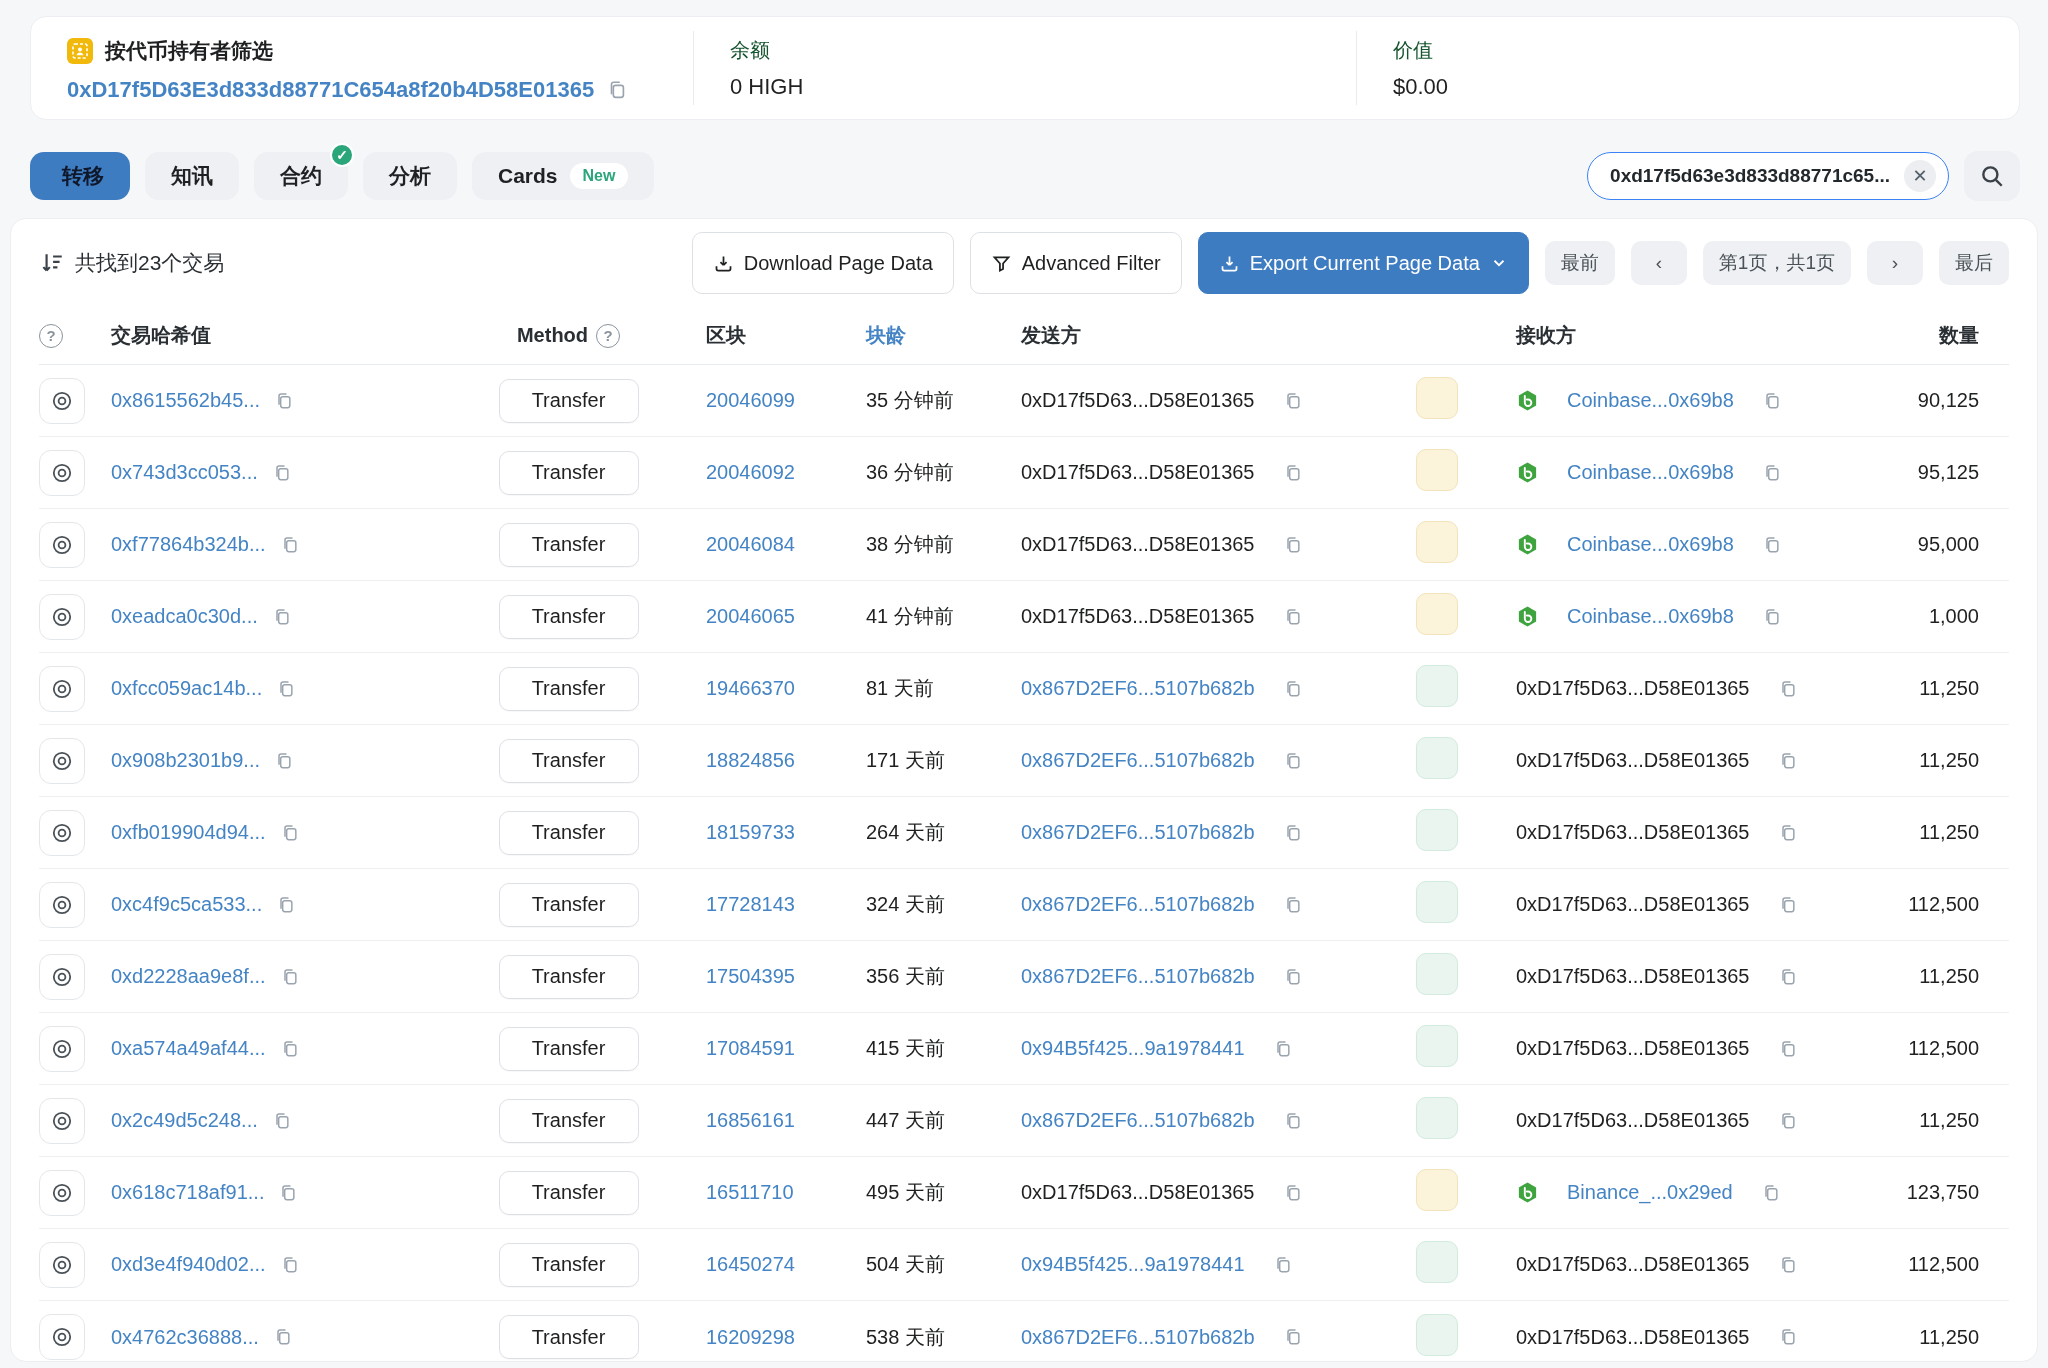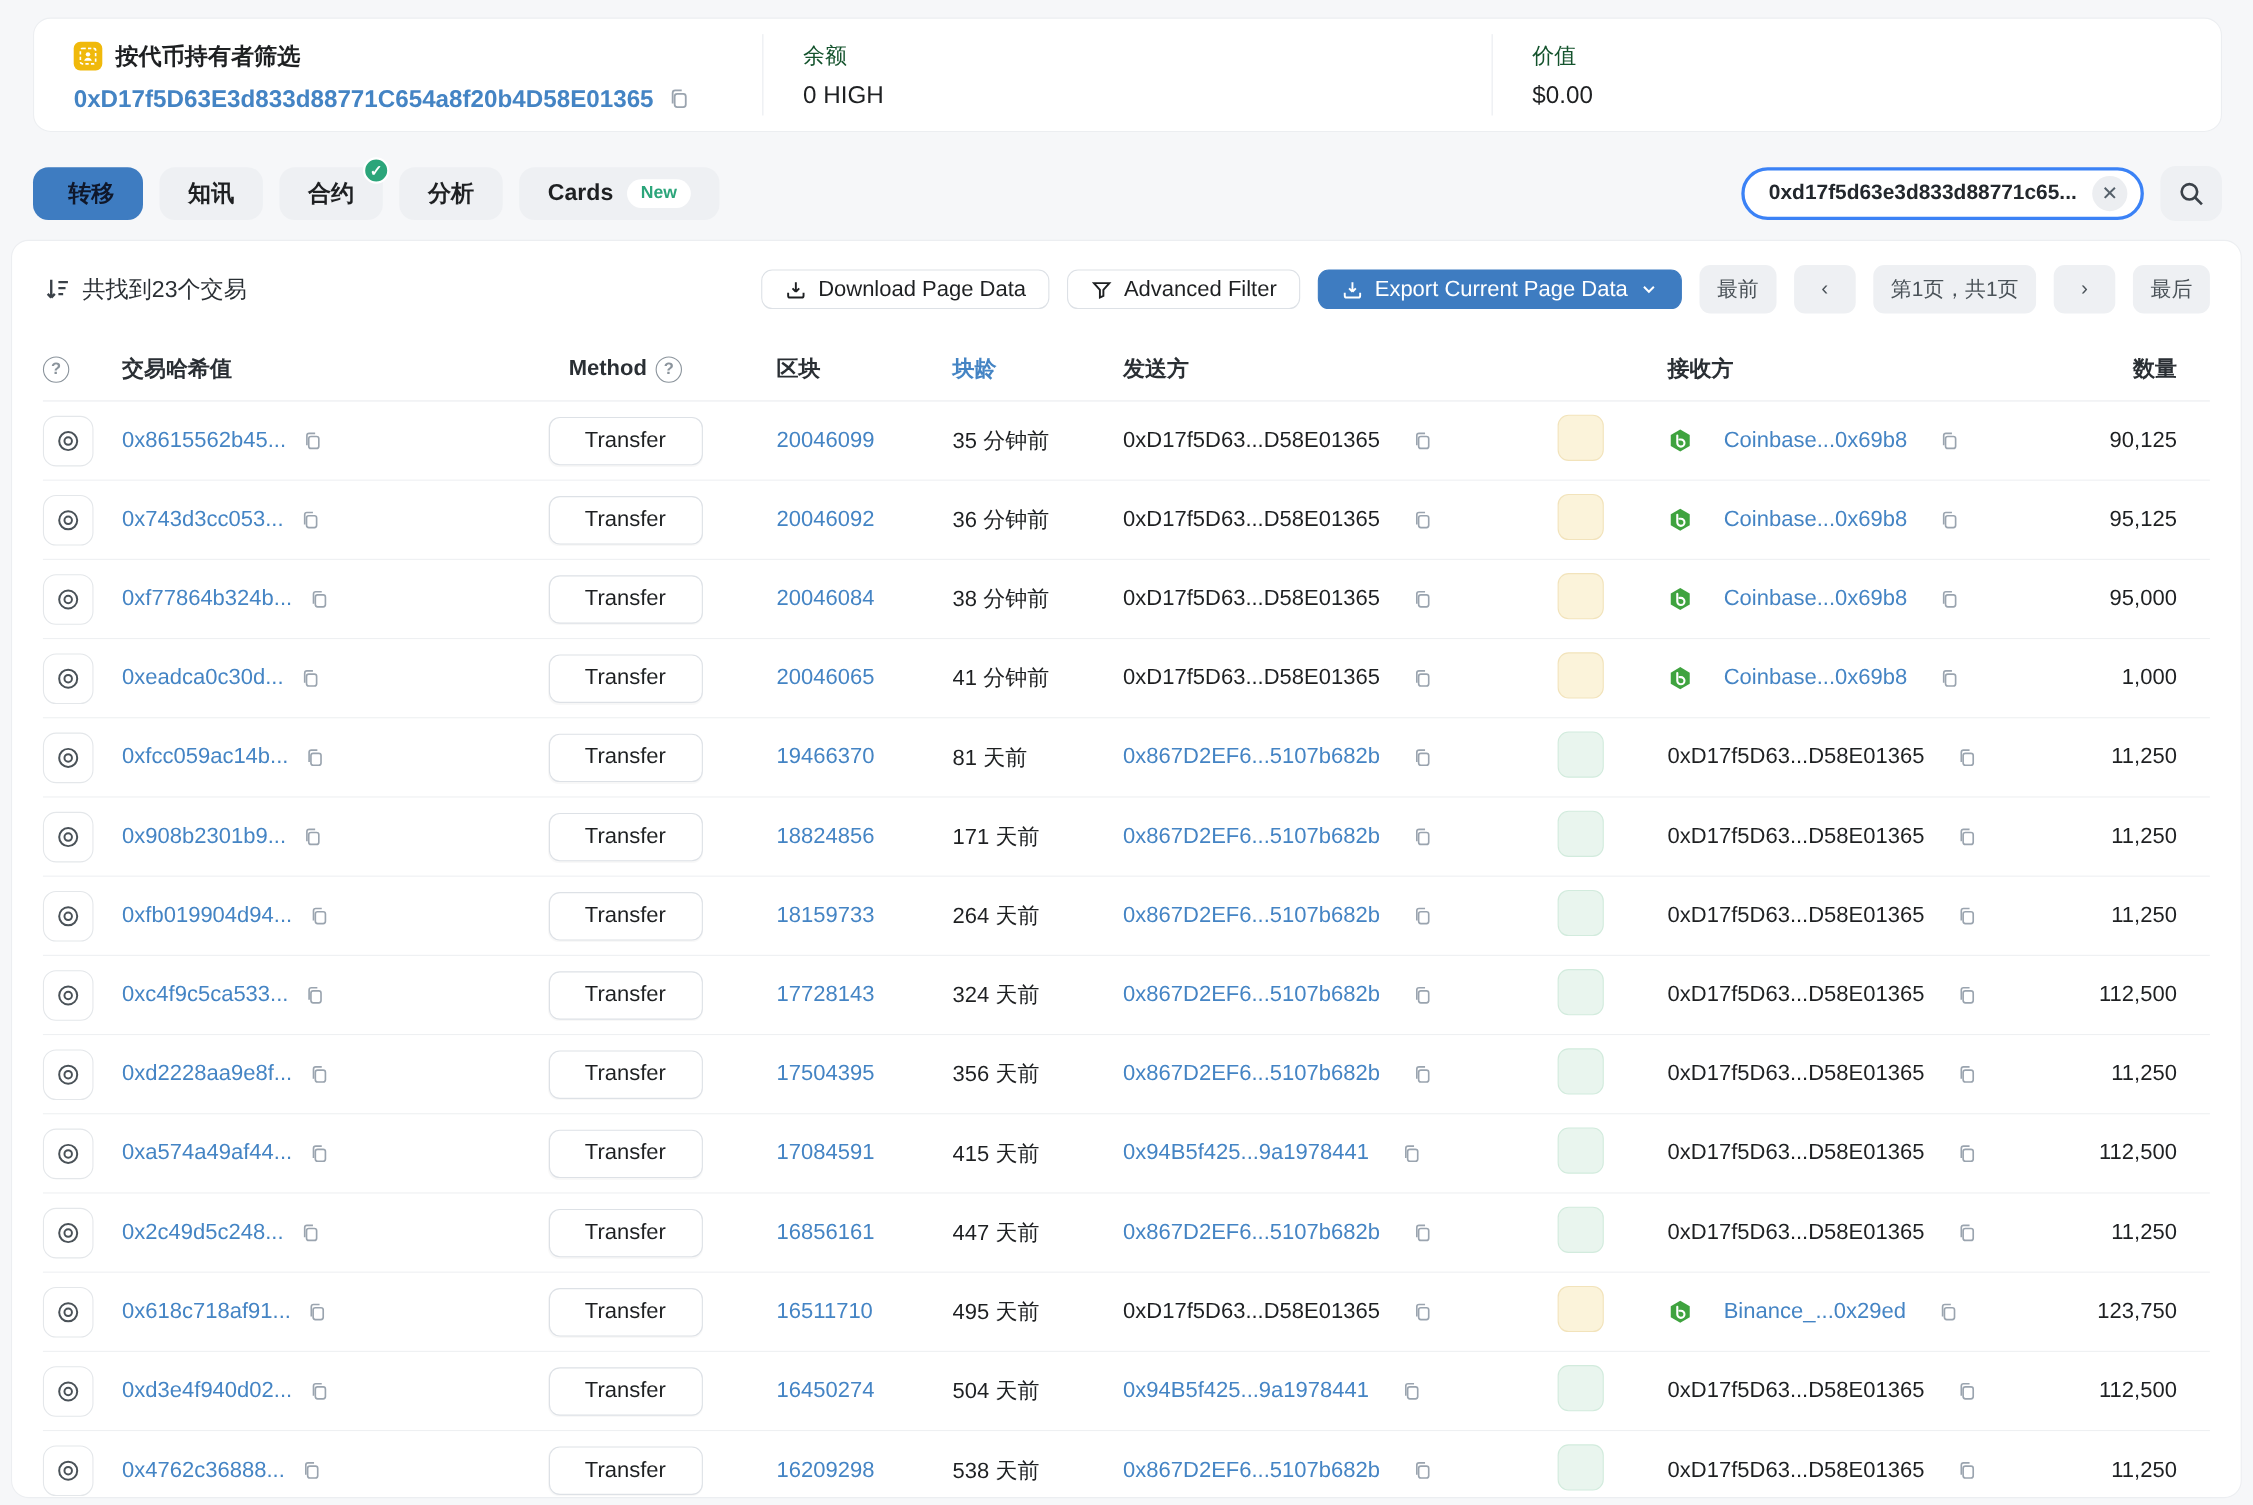--- a/index.html
+++ b/index.html
@@ -45,21 +45,21 @@
     position:absolute; top:-9px; right:-6px; width:24px; height:24px; border-radius:50%;
     background:#2ba57a; color:#fff; font-size:14px; display:flex; align-items:center; justify-content:center;
     border:2px solid #fff;
   }
   .new-badge {
     background:#fff; color:#2ba57a; font-size:16px; font-weight:bold;
     border-radius:999px; padding:4px 13px;
   }
   .tabs-spacer { flex:1; }
   .search-pill {
-    height:48px; border:3px solid #3b82f6; border-radius:999px; background:#fff;
+    height:48px; border:1px solid #3b82f6; border-radius:999px; background:#fff;
     display:inline-flex; align-items:center; gap:14px; padding:0 12px 0 22px;
     font-size:19px; font-weight:bold; color:#23282d; max-width:400px;
   }
   .search-clear {
     width:32px; height:32px; border-radius:50%; background:#eceef1; color:#55606a;
     display:inline-flex; align-items:center; justify-content:center; font-size:18px; cursor:pointer;
   }
   .search-btn {
     width:56px; height:50px; border-radius:14px; background:#eef0f3; border:none; cursor:pointer;
     display:inline-flex; align-items:center; justify-content:center; color:#3a4148;
@@ -69,21 +69,21 @@
   .main-card {
     position:absolute; left:10px; right:10px; top:218px; bottom:6px;
     background:#fff; border:1px solid #eceef1; border-radius:16px; overflow:hidden;
     padding:0 28px;
   }
   .toolbar { height:88px; display:flex; align-items:center; gap:16px; }
   .results { display:flex; align-items:center; gap:10px; font-size:21px; color:#2a2f34; }
   .results svg { color:#3a4148; }
   .toolbar-spacer { flex:1; }
   .btn {
-    height:36px; border-radius:10px; border:1px solid #dde1e6; background:#fff;
+    height:62px; border-radius:10px; border:1px solid #dde1e6; background:#fff;
     font-size:20px; color:#1e2022; display:inline-flex; align-items:center; gap:10px;
     padding:0 20px; cursor:pointer; font-family:inherit;
   }
   .btn-primary { background:var(--accent,#3e7cc1); border-color:var(--accent,#3e7cc1); color:#fff; }
   .pag-btn {
     height:44px; min-width:56px; padding:0 16px; border:none; border-radius:10px;
     background:#eef0f3; color:#4a5258; font-size:19px; cursor:pointer; font-family:inherit;
     display:inline-flex; align-items:center; justify-content:center;
   }
 

